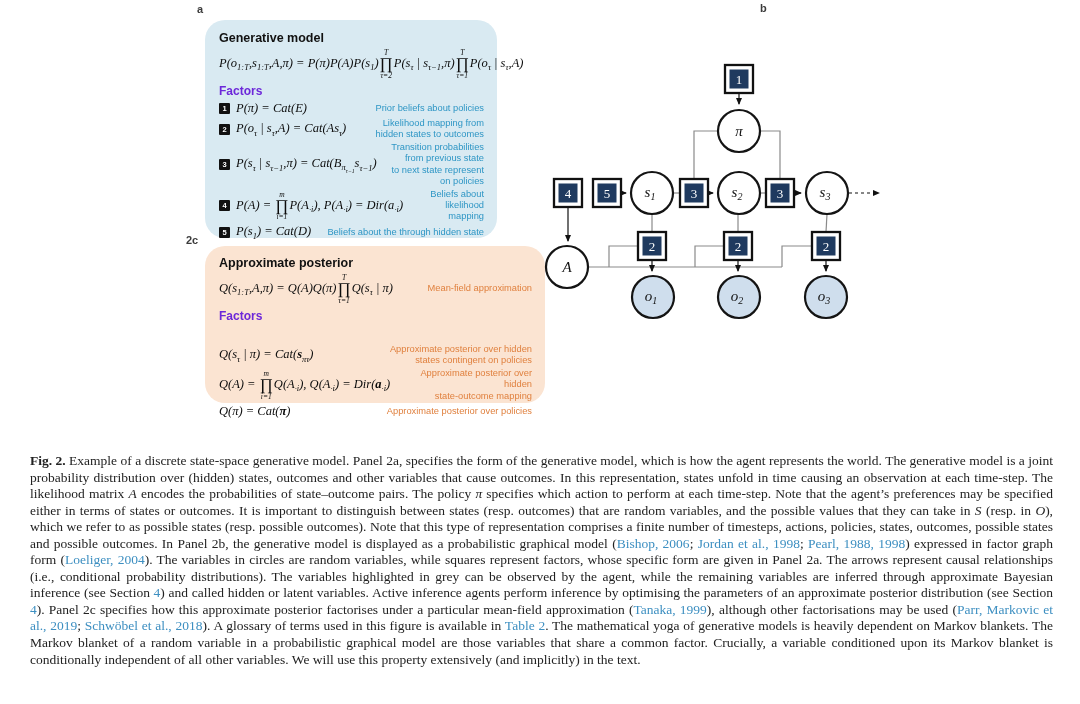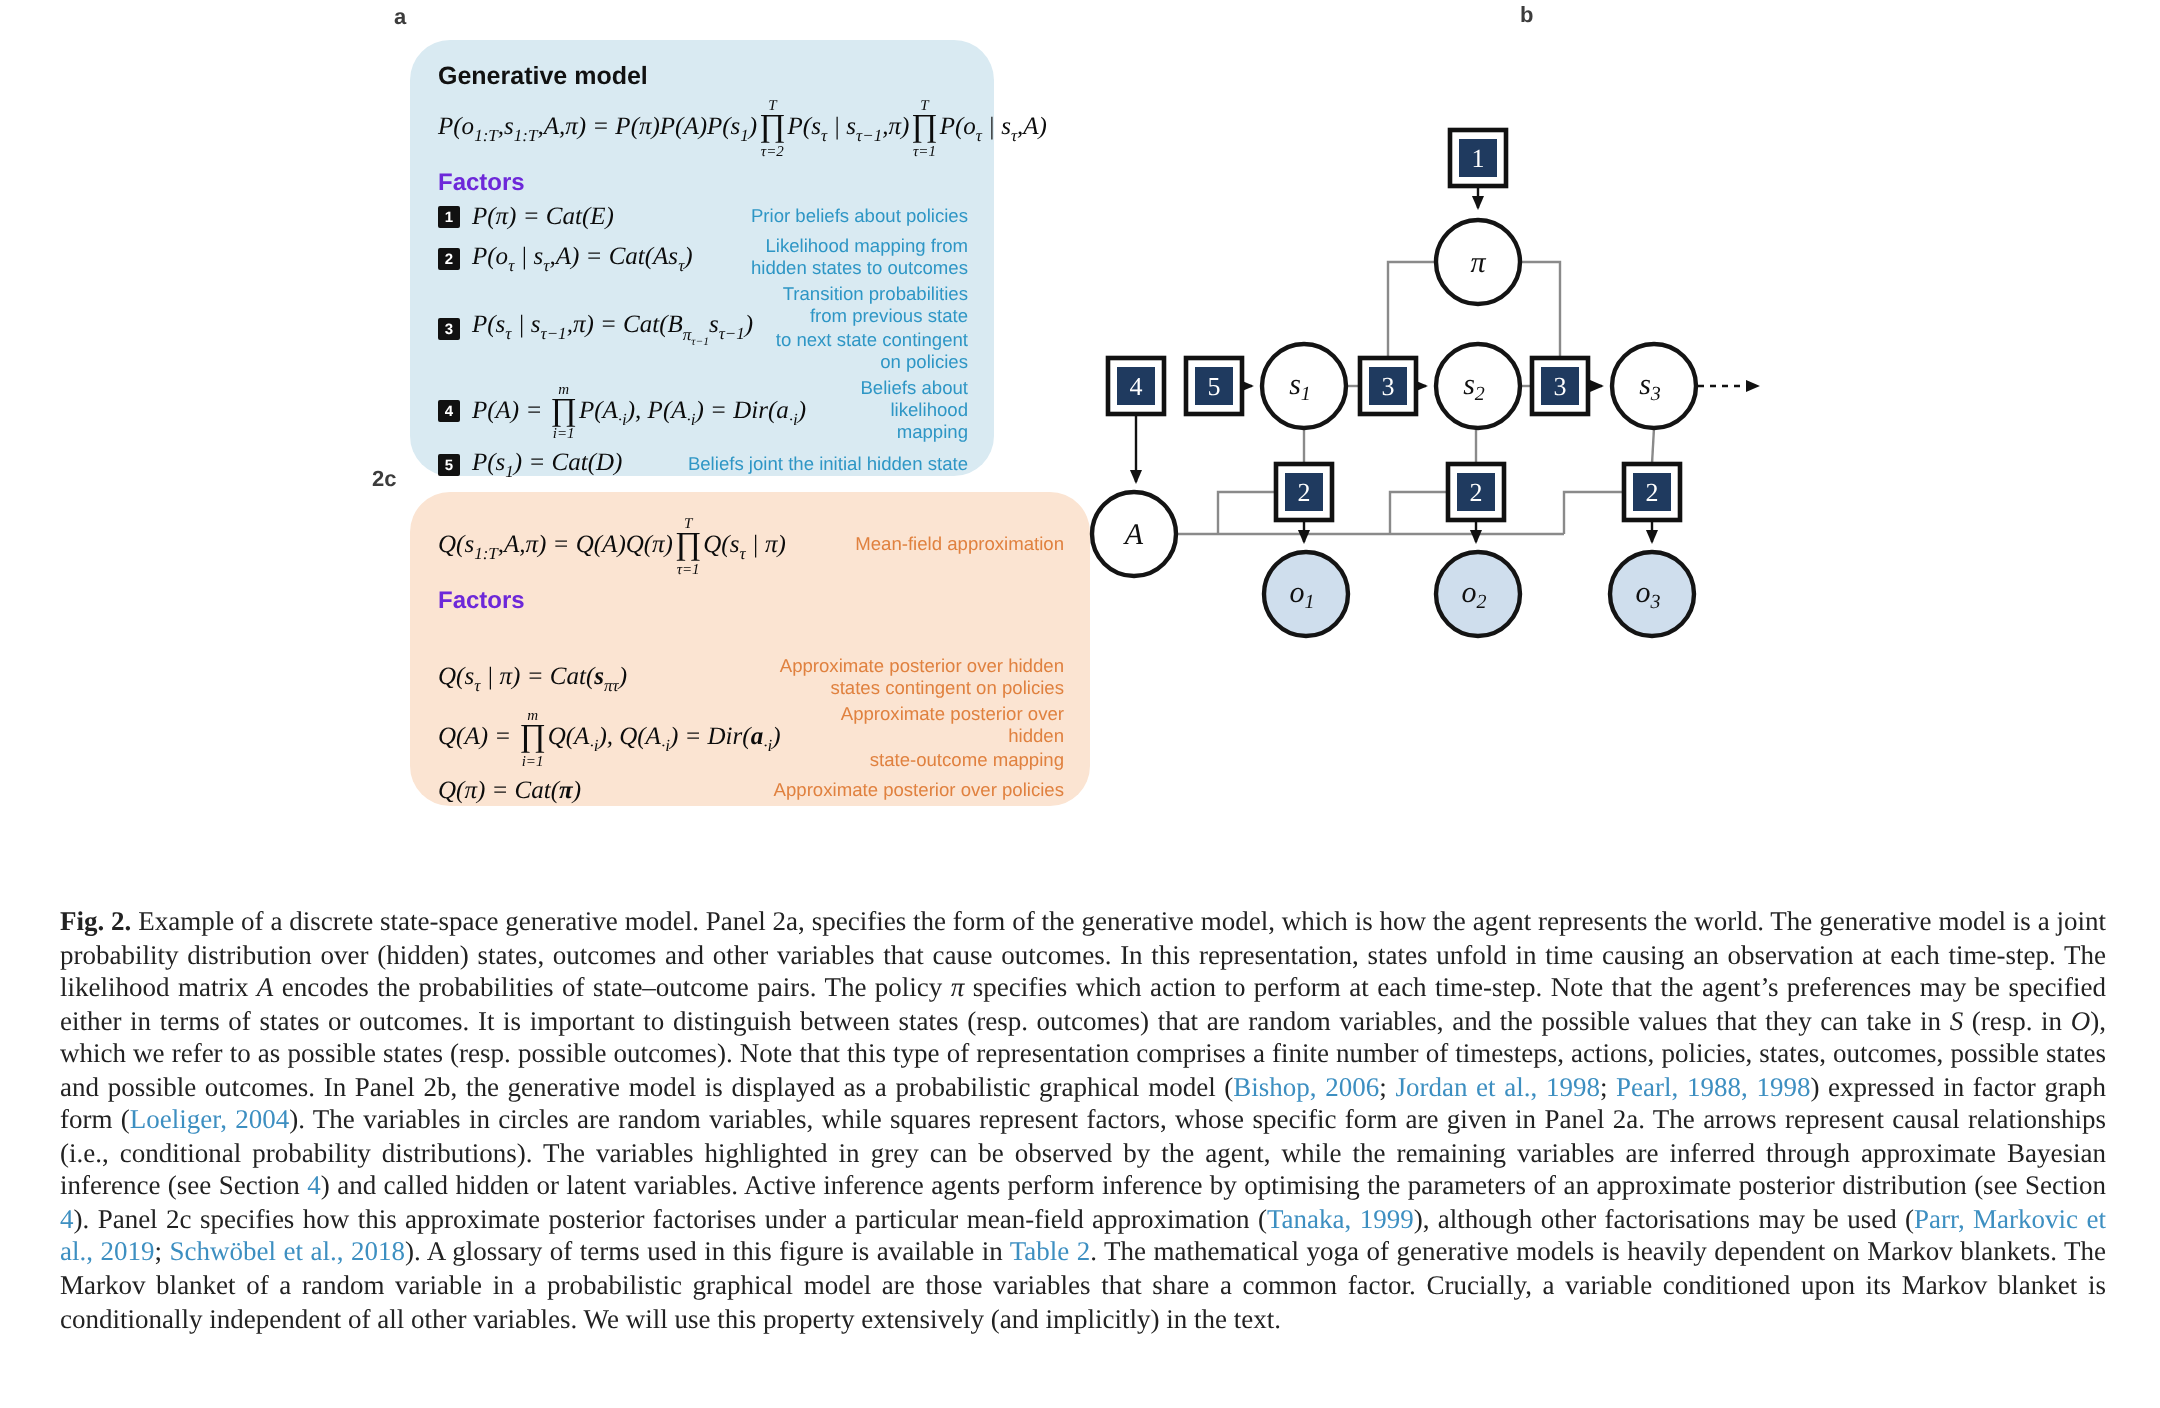--- a/index.html
+++ b/index.html
@@ -94,40 +94,41 @@
     <div class="frow">
       <span class="fnum">2</span>
       <span class="feq">P(o<sub>τ</sub> | s<sub>τ</sub>,A) = Cat(As<sub>τ</sub>)</span>
       <span class="fnote">Likelihood mapping from
 hidden states to outcomes</span>
     </div>
     <div class="frow">
       <span class="fnum">3</span>
       <span class="feq">P(s<sub>τ</sub> | s<sub>τ−1</sub>,π) = Cat(B<sub>π<sub>τ−1</sub></sub>s<sub>τ−1</sub>)</span>
       <span class="fnote">Transition probabilities from previous state
-to next state contingent on policies</span>
+to next state represent on policies</span>
     </div>
     <div class="frow" style="min-height:28px;">
       <span class="fnum">4</span>
       <span class="feq">P(A) = <span class="prod">
             <span class="lim">m</span>
             <span class="sym">∏</span>
             <span class="lim">i=1</span>
           </span>P(A<sub>·i</sub>),   P(A<sub>·i</sub>) = Dir(a<sub>·i</sub>)</span>
       <span class="fnote">Beliefs about likelihood mapping</span>
     </div>
     <div class="frow">
       <span class="fnum">5</span>
       <span class="feq">P(s<sub>1</sub>) = Cat(D)</span>
-      <span class="fnote">Beliefs joint the initial hidden state</span>
+      <span class="fnote">Beliefs about the through hidden state</span>
     </div>
   </div>
 
   <div class="panel-label" style="left:186px;top:234px;">2c</div>
   <div id="panel-c" class="panel-box">
+    <div class="box-title">Approximate posterior</div>
     <div class="frow main-eq-row">
       <span class="feq">Q(s<sub>1:T</sub>,A,π) = Q(A)Q(π)<span class="prod">
             <span class="lim">T</span>
             <span class="sym">∏</span>
             <span class="lim">τ=1</span>
           </span>Q(s<sub>τ</sub> | π)</span>
       <span class="fnote">Mean-field approximation</span>
     </div>
     <div class="factors-heading">Factors</div>
     <div class="frow" style="min-height:22px;margin-top:21px;">

